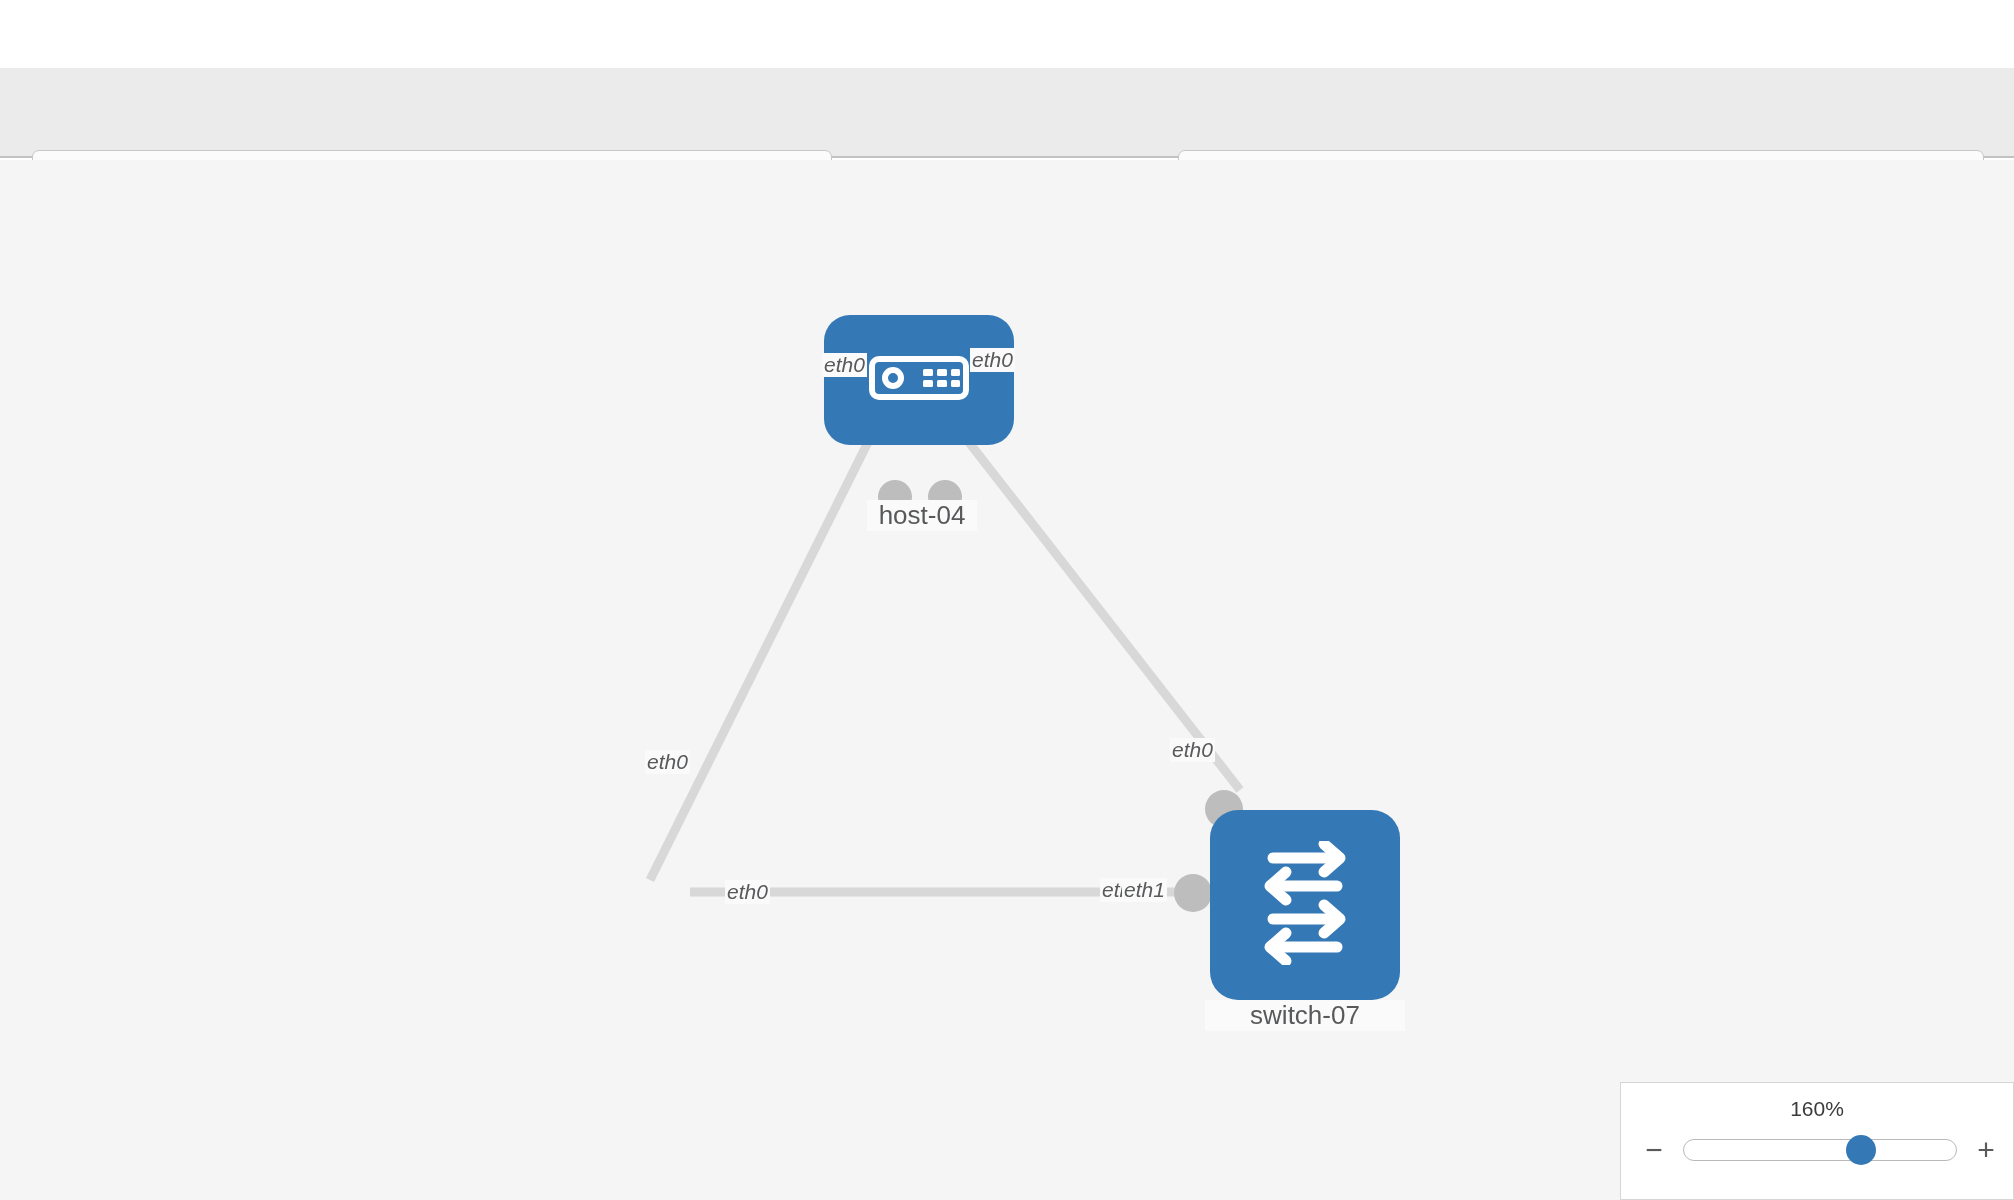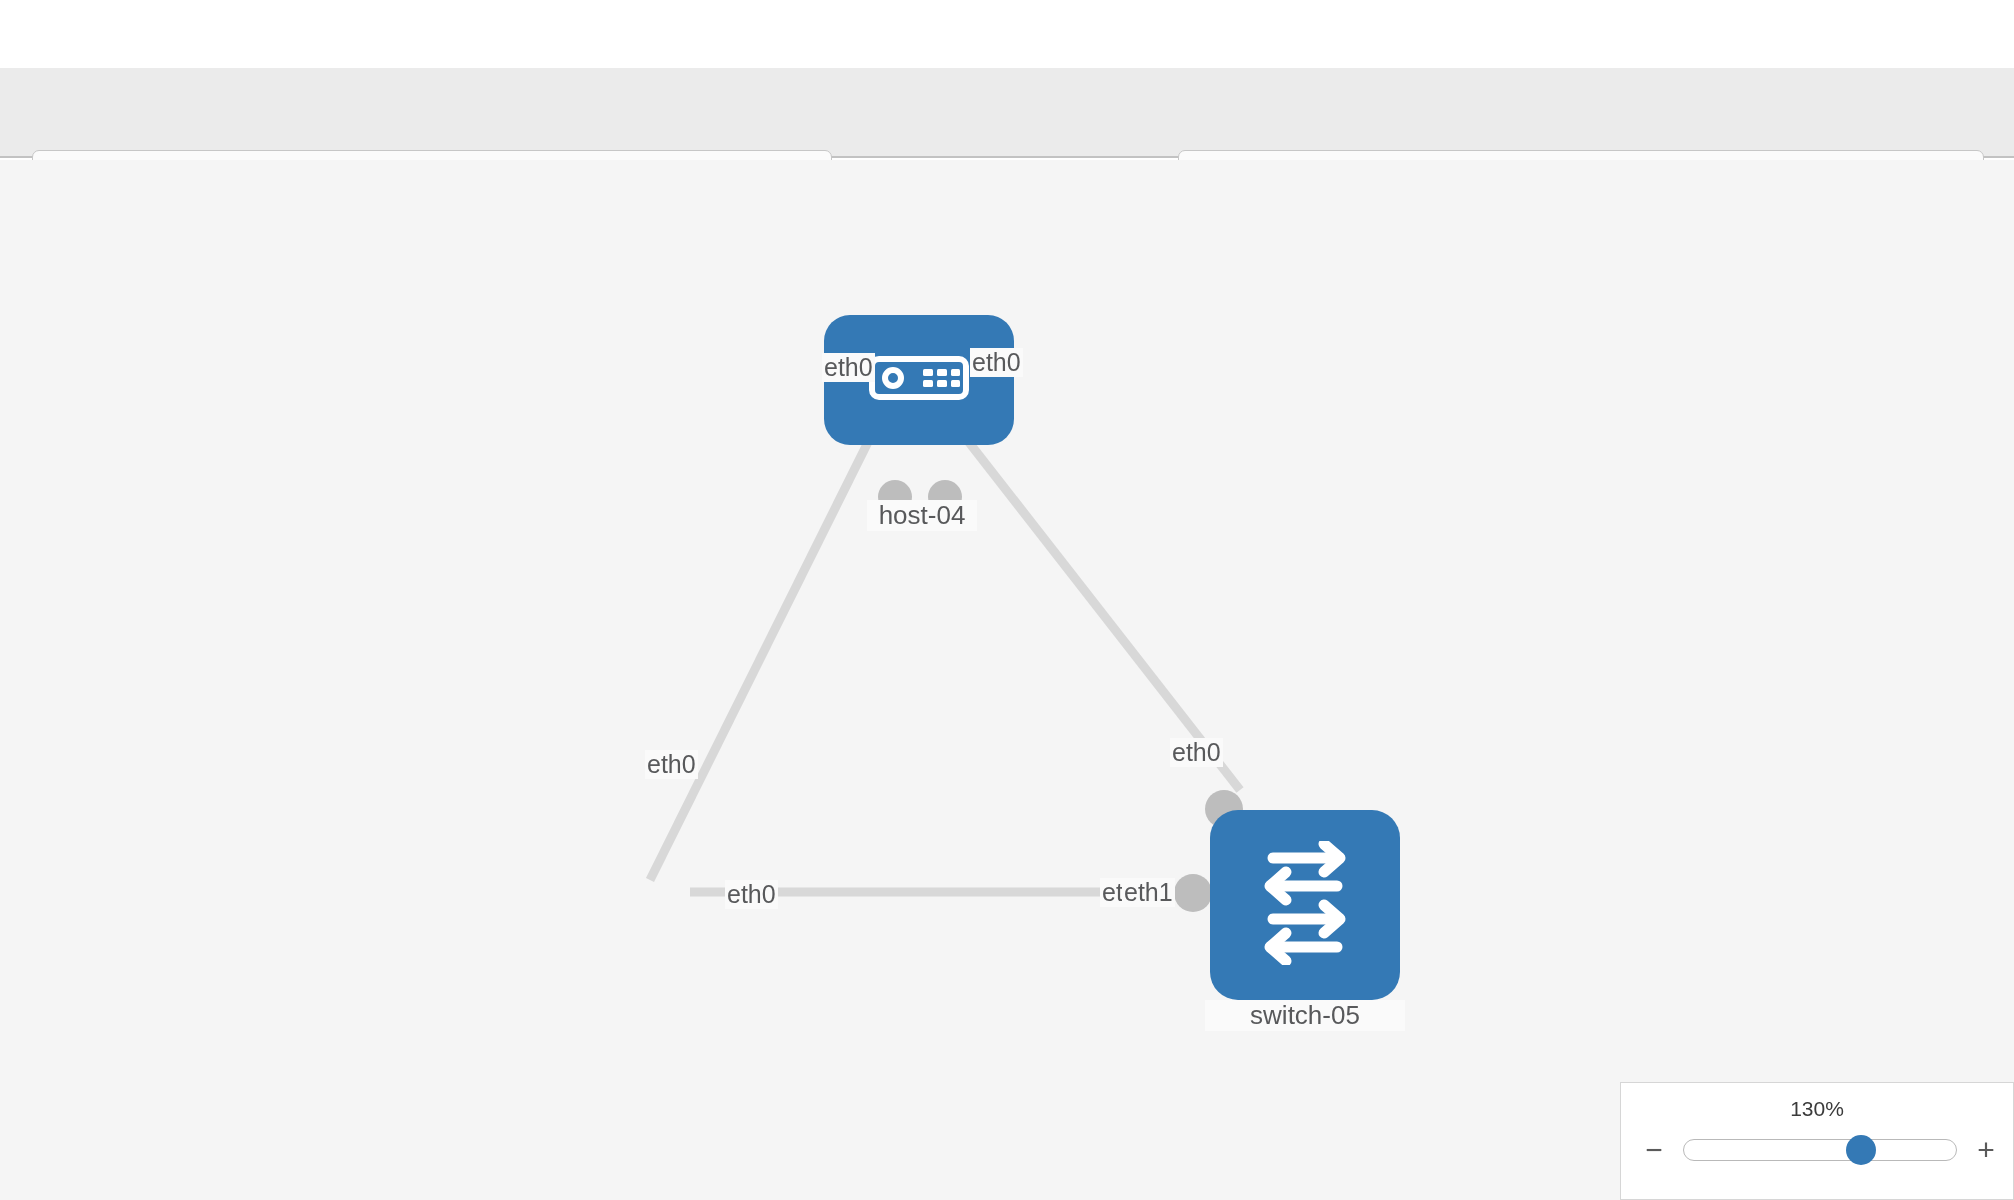--- a/index.html
+++ b/index.html
@@ -155,25 +155,26 @@
   .port {
     position: absolute;
     border-radius: 50%;
     background: #bdbdbd;
   }
 
   
   .iface-label {
     position: absolute;
     font-family: "Liberation Sans", sans-serif;
-    font-size: 25px;
+    font-size: 21px;
     color: #58595b;
     background: #fafafa;
     padding: 0 2px;
     white-space: nowrap;
+    font-style: italic;
   }
 
   
   .zoom-widget {
     position: absolute;
     left: 1620px;
     top: 1082px;
     width: 394px;
     height: 118px;
     background: #ffffff;
@@ -328,40 +329,40 @@
               <line x1="28" y1="78" x2="94" y2="78"></line>
               <polyline points="79,64 95,78 79,92"></polyline>
 
               <line x1="26" y1="106" x2="92" y2="106"></line>
               <polyline points="41,92 25,106 41,120"></polyline>
             </g>
           </svg>
         </span>
       </div>
 
-      <div class="node-label" style="left:25px; top:200px; width:200px;">switch-05</div>
+      <div class="node-label" style="left:25px; top:200px; width:200px;">switch-07</div>
     </div>
 
     <div class="iface-label" style="left:822px; top:193px;">eth0</div>
 
     <div class="iface-label" style="left:970px; top:188px;">eth0</div>
 
     <div class="iface-label" style="left:645px; top:590px;">eth0</div>
 
     <div class="iface-label" style="left:1170px; top:578px;">eth0</div>
 
     <div class="iface-label" style="left:725px; top:720px;">eth0</div>
 
     <div class="iface-label" style="left:1100px; top:718px;">eth0</div>
 
     <div class="iface-label" style="left:1122px; top:718px;text-align:center;">eth1</div>
   </div>
 
   <div class="zoom-widget">
-    <div class="zoom-pct">130%</div>
+    <div class="zoom-pct">160%</div>
     <div class="zoom-row">
       <button class="zoom-btn">−</button>
       <div class="zoom-track">
         <div class="zoom-thumb" id="zoom-thumb" style="left: 65%;"></div>
       </div>
       <button class="zoom-btn">+</button>
     </div>
   </div>
 
 </div>

